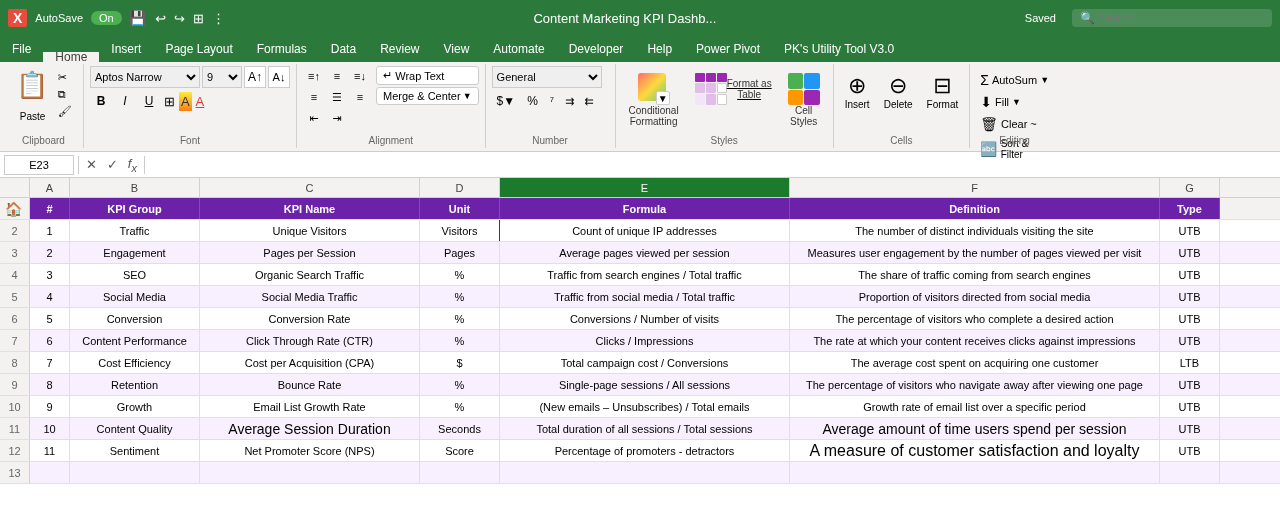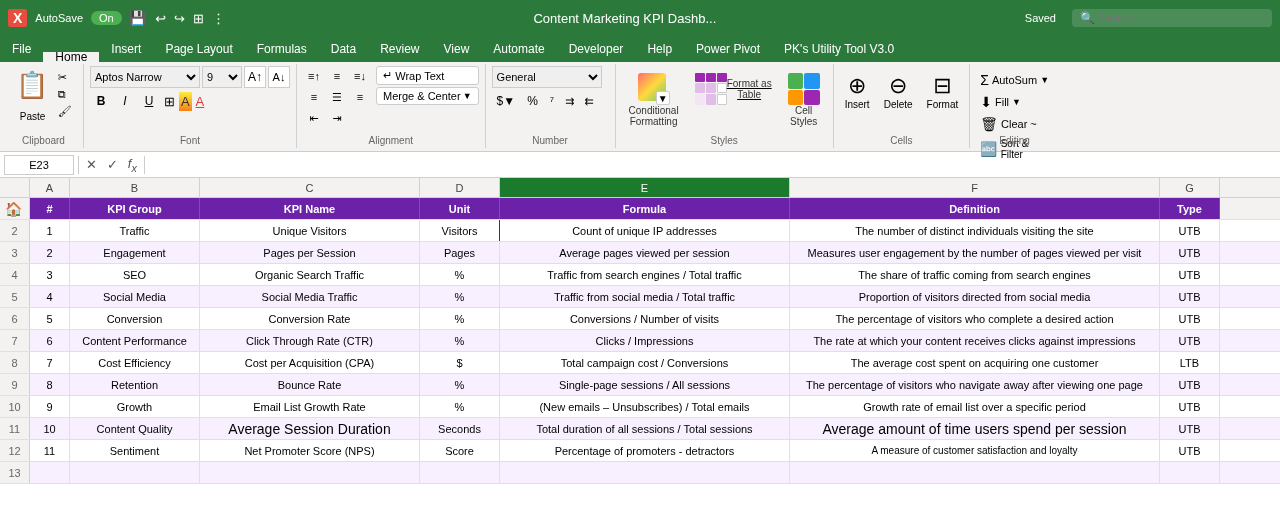--- a/index.html
+++ b/index.html
@@ -5,21 +5,21 @@
     * { margin: 0; padding: 0; box-sizing: border-box; }
     body { font-family: 'Segoe UI', Arial, sans-serif; font-size: 12px; background: #fff; overflow: hidden; width: 1280px; height: 524px; }
 
     
     .title-bar {
       display: flex; align-items: center; height: 36px; background: #2b7a3b; color: #fff;
       padding: 0 8px; gap: 8px;
     }
     .ribbon-tabs { display: flex; background: #2b7a3b; height: 26px; }
     .ribbon-tab { color: #fff; padding: 0 12px; font-size: 12px; cursor: pointer; display: flex; align-items: center; line-height: 26px; }
-    .ribbon-tab.active { background: #f3f2f1; color: #000000; margin-top: 16px; }
+    .ribbon-tab.active { background: #f3f2f1; color: #404040; margin-top: 16px; }
 
     .ribbon-content { display: flex; height: 88px; padding: 4px 2px 0; align-items: flex-start; gap: 0; border-bottom: 1px solid #ccc; }
 
     
     .formula-bar { display: flex; align-items: center; height: 26px; border-bottom: 1px solid #d0d0d0; padding: 0 4px; gap: 4px; background: #fff; }
   </style>
 </head>
 <body>
 
 <div class="title-bar">
@@ -378,21 +378,21 @@
     <div style="width:370px;min-width:370px;display:flex;align-items:center;justify-content:center;border-right:1px solid #e0e0e0;padding:0 4px;font-size:14px;overflow:hidden;white-space:nowrap;">Average amount of time users spend per session</div>
     <div style="width:60px;min-width:60px;display:flex;align-items:center;justify-content:center;border-right:1px solid #e0e0e0;padding:0 4px;font-size:11px;overflow:hidden;white-space:nowrap;">UTB</div>
   </div>
       <div style="display: flex; height: 22px; border-bottom: 1px solid rgb(224, 224, 224); background: rgb(255, 255, 255);">
     <div style="width:30px;min-width:30px;display:flex;align-items:center;justify-content:center;font-size:11px;color:#666;border-right:1px solid #d0d0d0;background:#f3f2f1;">12</div>
     <div style="width:40px;min-width:40px;display:flex;align-items:center;justify-content:center;border-right:1px solid #e0e0e0;padding:0 4px;font-size:11px;overflow:hidden;white-space:nowrap;">11</div>
     <div style="width:130px;min-width:130px;display:flex;align-items:center;justify-content:center;border-right:1px solid #e0e0e0;padding:0 4px;font-size:11px;overflow:hidden;white-space:nowrap;">Sentiment</div>
     <div style="width:220px;min-width:220px;display:flex;align-items:center;justify-content:center;border-right:1px solid #e0e0e0;padding:0 4px;font-size:11px;overflow:hidden;white-space:nowrap;">Net Promoter Score (NPS)</div>
     <div style="width:80px;min-width:80px;display:flex;align-items:center;justify-content:center;border-right:1px solid #e0e0e0;padding:0 4px;font-size:11px;overflow:hidden;white-space:nowrap;">Score</div>
     <div style="width:290px;min-width:290px;display:flex;align-items:center;justify-content:center;border-right:1px solid #e0e0e0;padding:0 4px;font-size:11px;overflow:hidden;white-space:nowrap;">Percentage of promoters - detractors</div>
-    <div style="width:370px;min-width:370px;display:flex;align-items:center;justify-content:center;border-right:1px solid #e0e0e0;padding:0 4px;font-size:10px;overflow:hidden;white-space:nowrap;">A measure of customer satisfaction and loyalty</div>
+    <div style="width:370px;min-width:370px;display:flex;align-items:center;justify-content:center;border-right:1px solid #e0e0e0;padding:0 4px;font-size:16px;overflow:hidden;white-space:nowrap;">A measure of customer satisfaction and loyalty</div>
     <div style="width:60px;min-width:60px;display:flex;align-items:center;justify-content:center;border-right:1px solid #e0e0e0;padding:0 4px;font-size:11px;overflow:hidden;white-space:nowrap;">UTB</div>
   </div>
       <div style="display: flex; height: 22px; border-bottom: 1px solid rgb(224, 224, 224); background: rgb(249, 240, 255);">
     <div style="width:16px;min-width:30px;display:flex;align-items:center;justify-content:center;font-size:11px;color:#666;border-right:1px solid #d0d0d0;background:#f3f2f1;">13</div>
     <div style="width:40px;min-width:40px;display:flex;align-items:center;justify-content:center;border-right:1px solid #e0e0e0;padding:0 4px;font-size:11px;overflow:hidden;white-space:nowrap;"></div>
     <div style="width:130px;min-width:130px;display:flex;align-items:center;justify-content:center;border-right:1px solid #e0e0e0;padding:0 4px;font-size:11px;overflow:hidden;white-space:nowrap;"></div>
     <div style="width:220px;min-width:220px;display:flex;align-items:center;justify-content:center;border-right:1px solid #e0e0e0;padding:0 4px;font-size:11px;overflow:hidden;white-space:nowrap;"></div>
     <div style="width:80px;min-width:80px;display:flex;align-items:center;justify-content:center;border-right:1px solid #e0e0e0;padding:0 4px;font-size:11px;overflow:hidden;white-space:nowrap;"></div>
     <div style="width:290px;min-width:290px;display:flex;align-items:center;justify-content:center;border-right:1px solid #e0e0e0;padding:0 4px;font-size:11px;overflow:hidden;white-space:nowrap;"></div>
     <div style="width:370px;min-width:370px;display:flex;align-items:center;justify-content:center;border-right:1px solid #e0e0e0;padding:0 4px;font-size:11px;overflow:hidden;white-space:nowrap;"></div>

